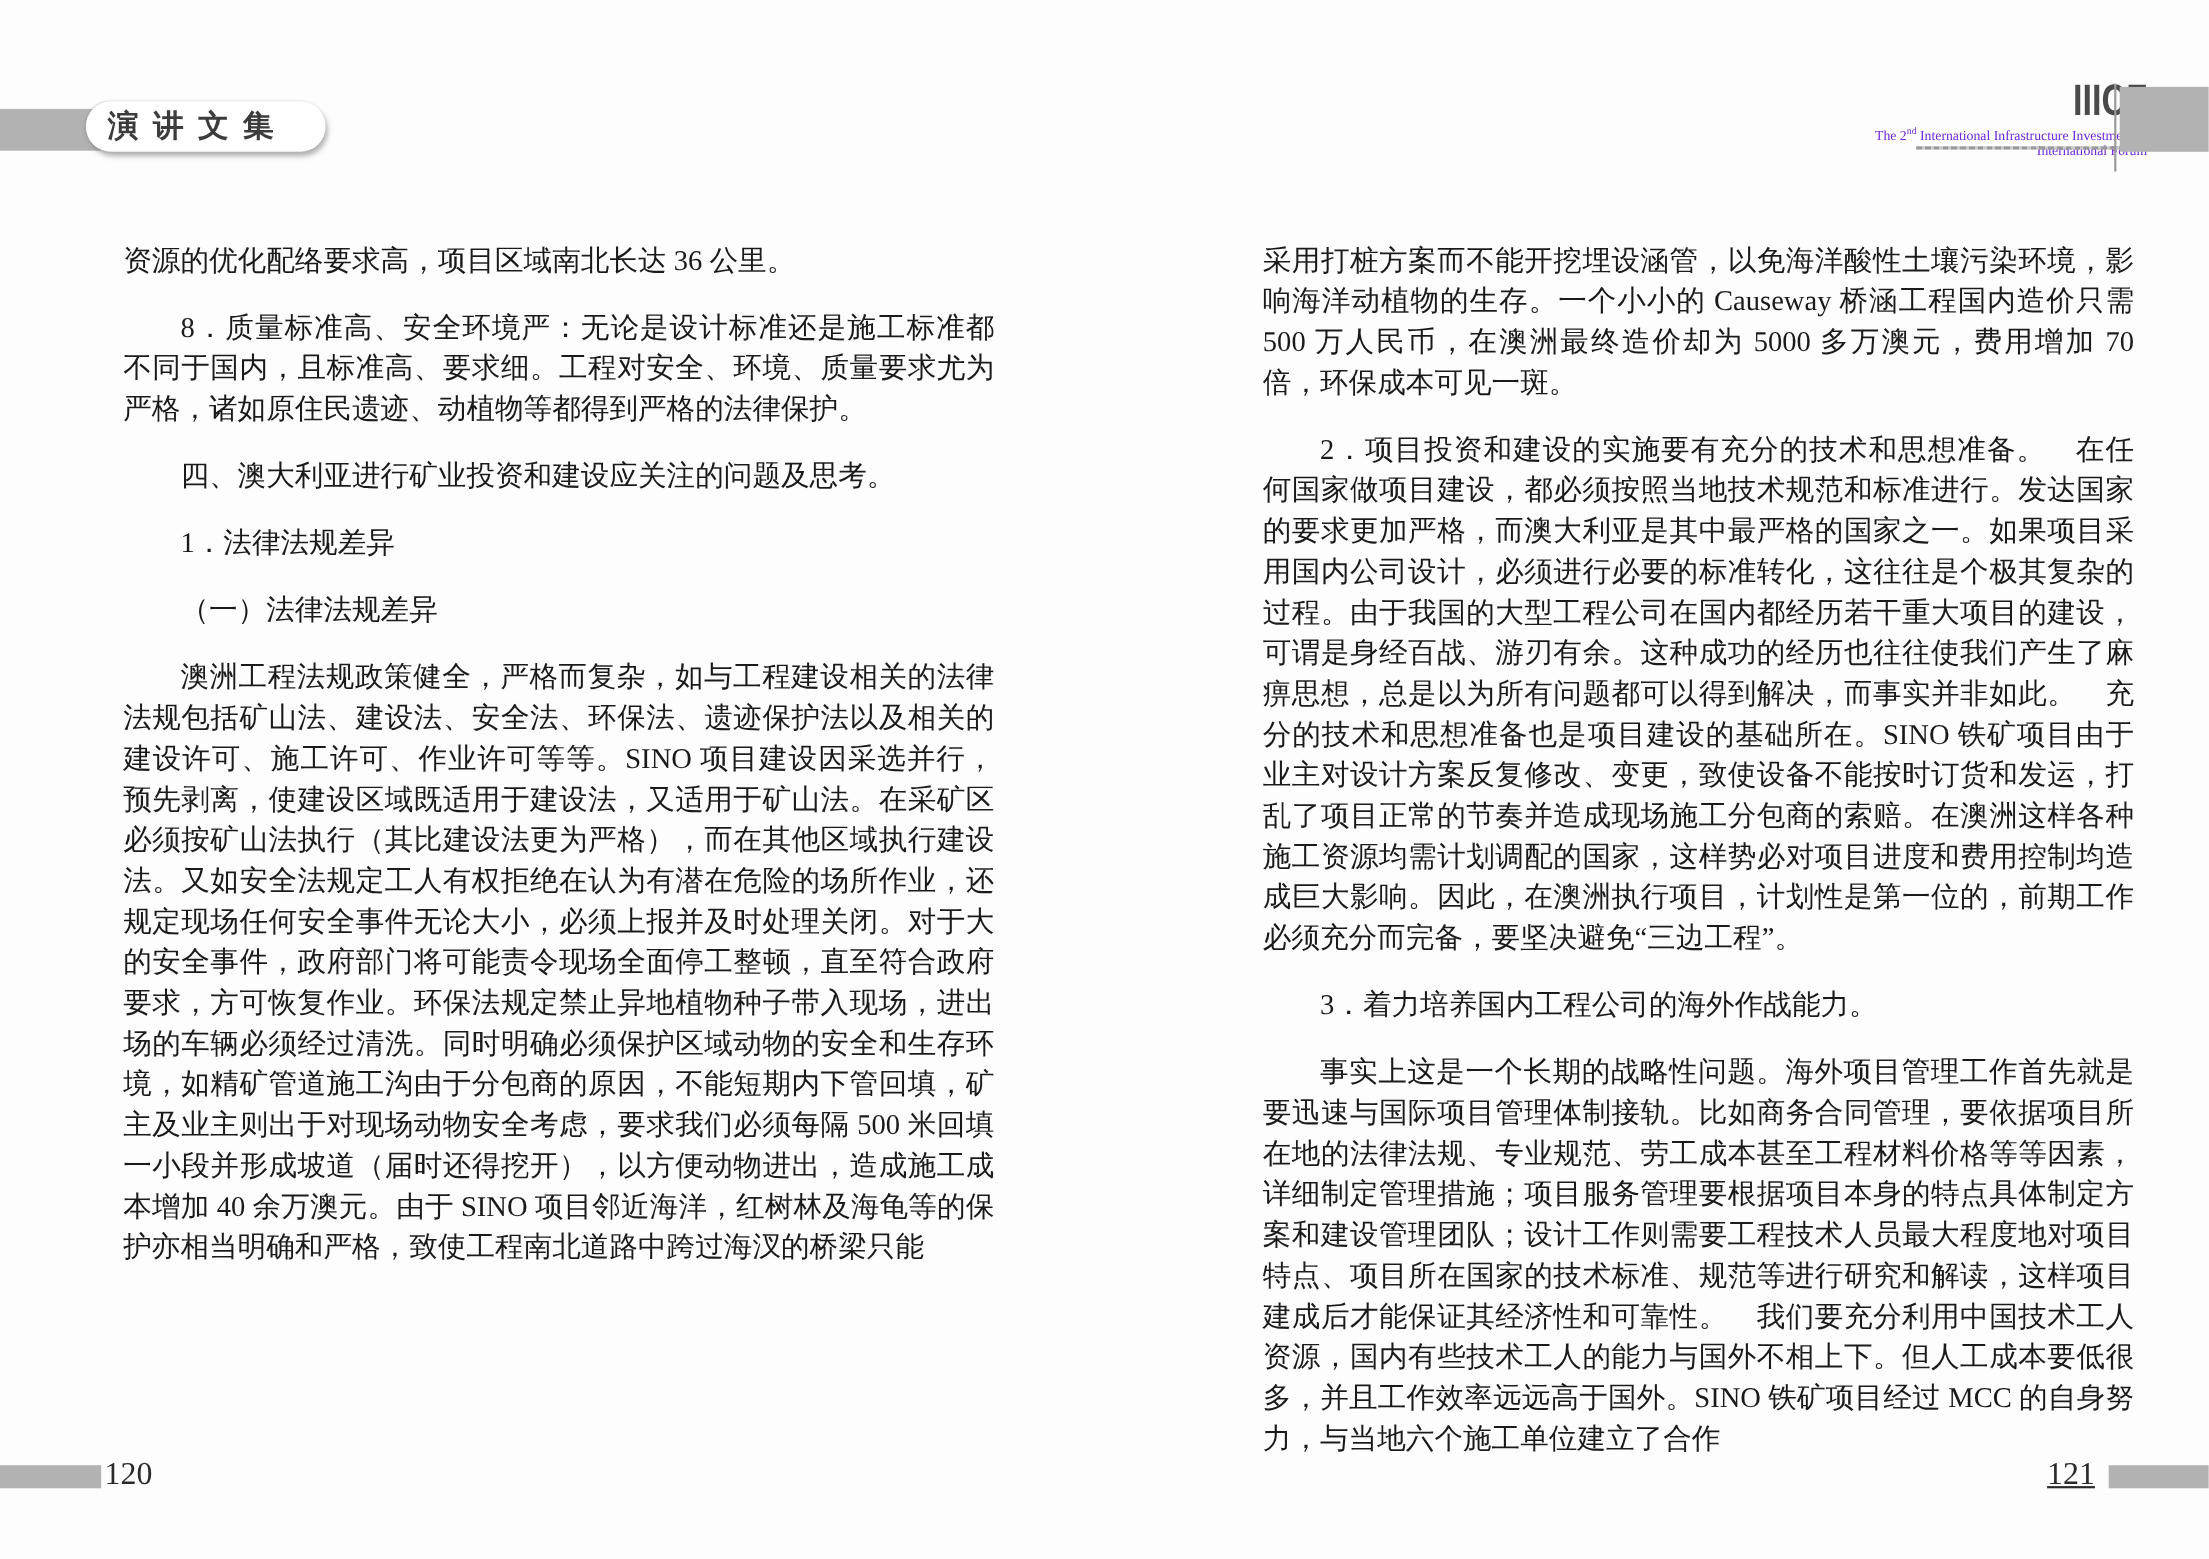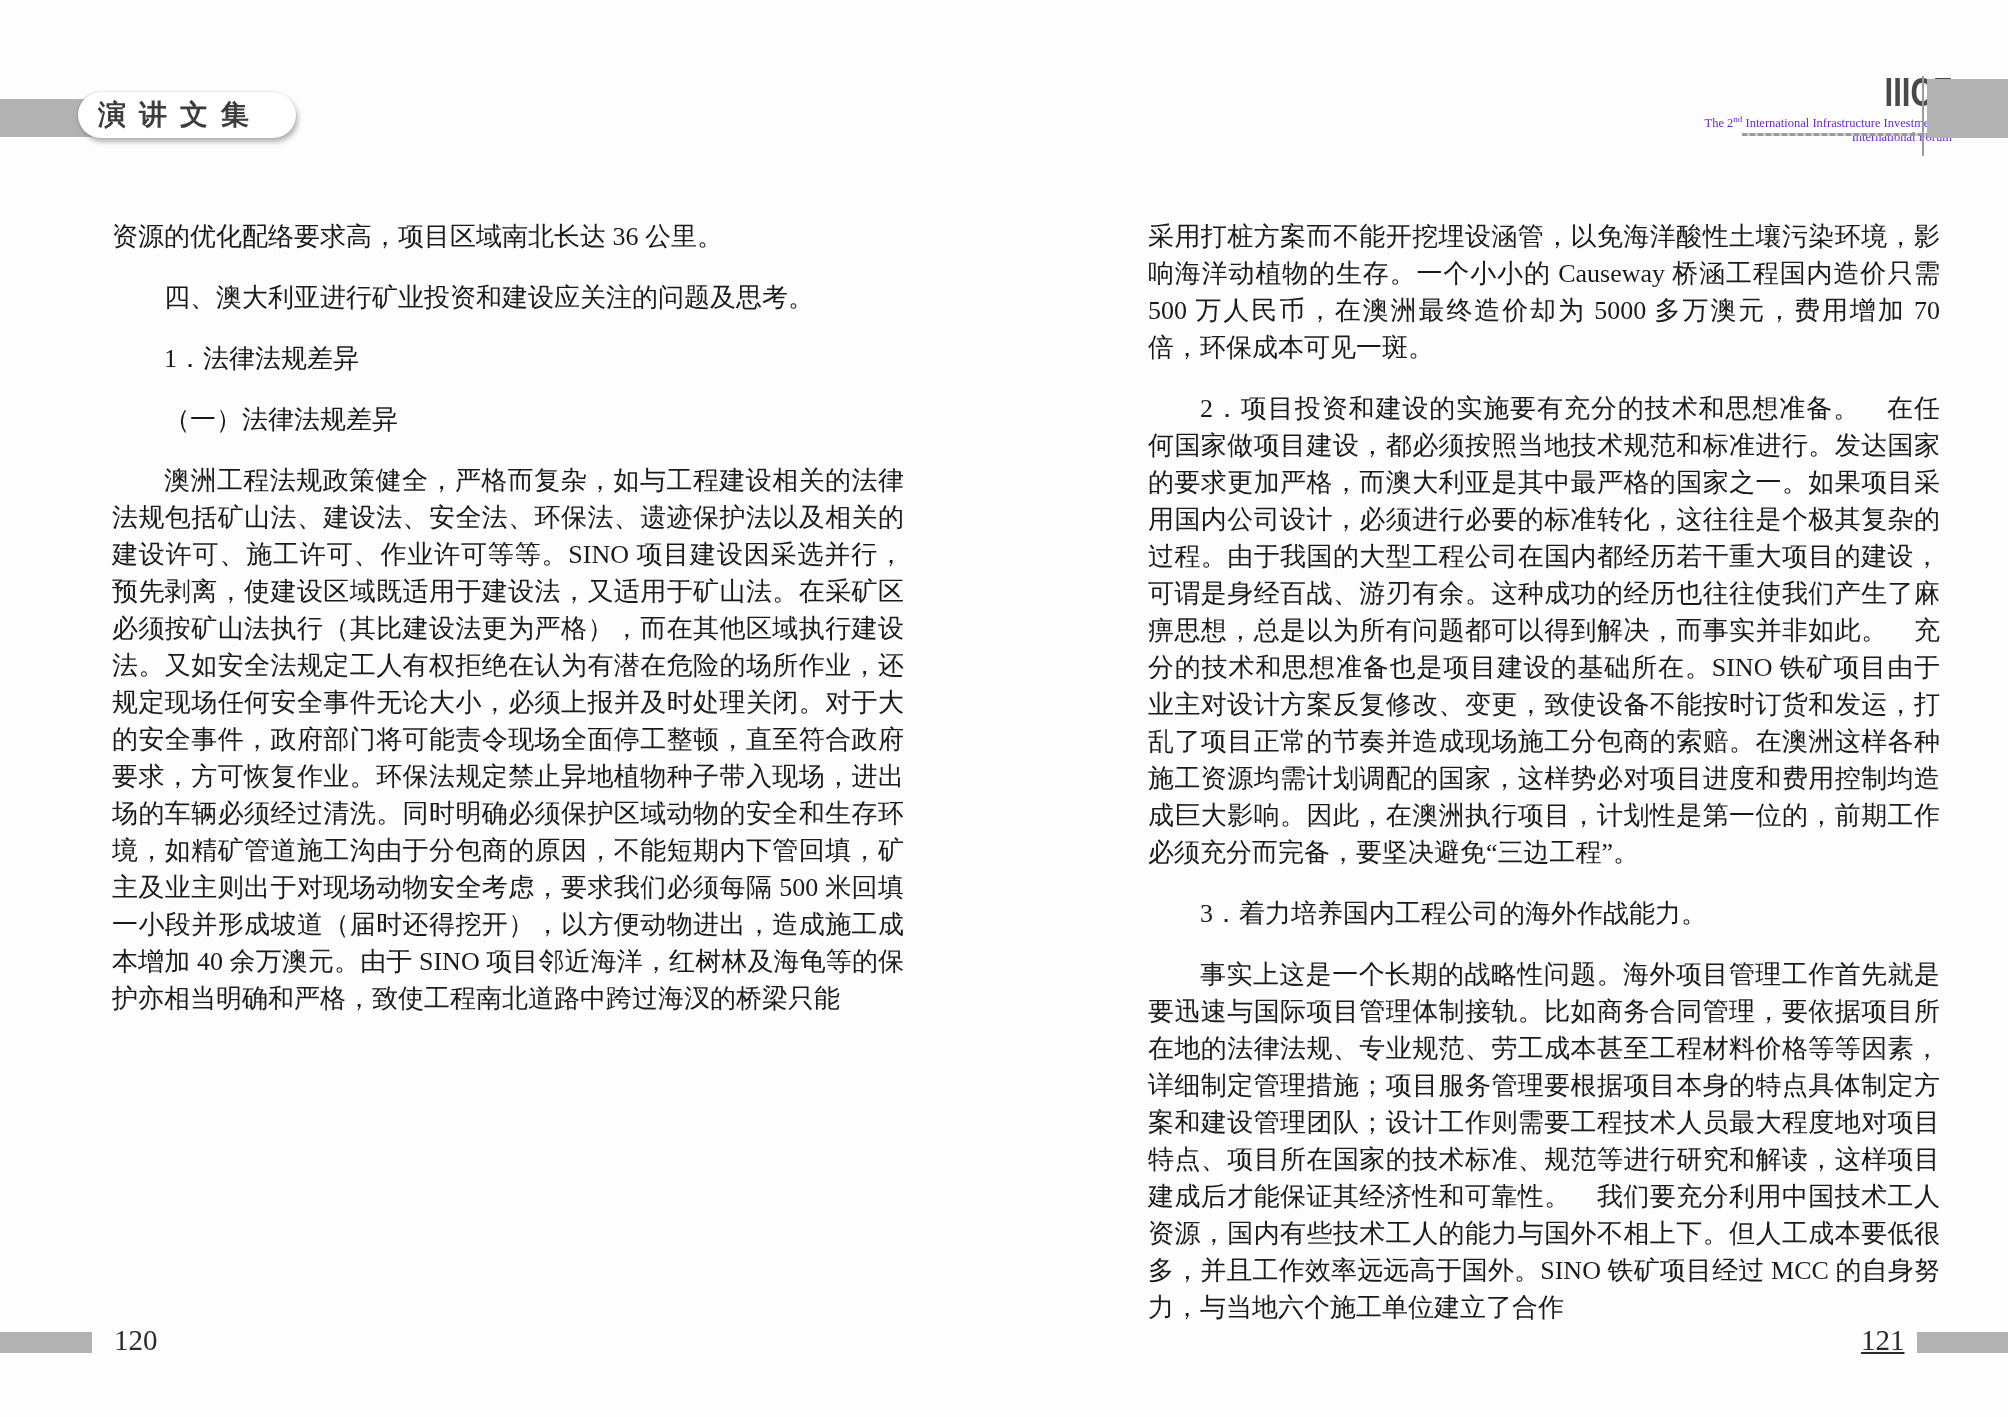--- a/index.html
+++ b/index.html
@@ -66,21 +66,21 @@
   
   .ftr-bar-left{
     position:absolute;left:0;top:1332px;width:92px;height:21px;background:#b2b2b2;
   }
   .ftr-bar-right{
     position:absolute;left:1917px;top:1332px;width:91px;height:21px;background:#b2b2b2;
   }
   .pageno{
     position:absolute;top:1324px;font-size:29px;color:#2a2a2a;
   }
-  .pageno-left{left:114px;}
+  .pageno-left{left:95px;}
   .pageno-right{left:1861px;text-decoration:underline;}
 </style>
 </head>
 <body>
 
 <div class="page">
 
   <div class="hdr-left-bar"></div>
   <div class="title-pill">
     <span>演讲文集</span>
@@ -92,20 +92,21 @@
       <span>The 2</span><sup>nd</sup><span> International Infrastructure Investment &amp;</span><br>
       <span>International Forum</span>
     </div>
   </div>
   <div class="hdr-rule"></div>
   <div class="hdr-vrule"></div>
   <div class="hdr-right-block"></div>
 
   <div class="col col-left">
     <p>资源的优化配络要求高，项目区域南北长达 36 公里。</p>
+    <p class="indent">8．质量标准高、安全环境严：无论是设计标准还是施工标准都不同于国内，且标准高、要求细。工程对安全、环境、质量要求尤为严格，诸如原住民遗迹、动植物等都得到严格的法律保护。</p>
     <p class="indent">四、澳大利亚进行矿业投资和建设应关注的问题及思考。</p>
     <p class="indent">1．法律法规差异</p>
     <p class="indent">（一）法律法规差异</p>
     <p class="indent">澳洲工程法规政策健全，严格而复杂，如与工程建设相关的法律法规包括矿山法、建设法、安全法、环保法、遗迹保护法以及相关的建设许可、施工许可、作业许可等等。SINO 项目建设因采选并行，预先剥离，使建设区域既适用于建设法，又适用于矿山法。在采矿区必须按矿山法执行（其比建设法更为严格），而在其他区域执行建设法。又如安全法规定工人有权拒绝在认为有潜在危险的场所作业，还规定现场任何安全事件无论大小，必须上报并及时处理关闭。对于大的安全事件，政府部门将可能责令现场全面停工整顿，直至符合政府要求，方可恢复作业。环保法规定禁止异地植物种子带入现场，进出场的车辆必须经过清洗。同时明确必须保护区域动物的安全和生存环境，如精矿管道施工沟由于分包商的原因，不能短期内下管回填，矿主及业主则出于对现场动物安全考虑，要求我们必须每隔 500 米回填一小段并形成坡道（届时还得挖开），以方便动物进出，造成施工成本增加 40 余万澳元。由于 SINO 项目邻近海洋，红树林及海龟等的保护亦相当明确和严格，致使工程南北道路中跨过海汊的桥梁只能</p>
   </div>
 
   <div class="col col-right">
     <p>采用打桩方案而不能开挖埋设涵管，以免海洋酸性土壤污染环境，影响海洋动植物的生存。一个小小的 Causeway 桥涵工程国内造价只需 500 万人民币，在澳洲最终造价却为 5000 多万澳元，费用增加 70 倍，环保成本可见一斑。</p>
     <p class="indent">2．项目投资和建设的实施要有充分的技术和思想准备。　在任何国家做项目建设，都必须按照当地技术规范和标准进行。发达国家的要求更加严格，而澳大利亚是其中最严格的国家之一。如果项目采用国内公司设计，必须进行必要的标准转化，这往往是个极其复杂的过程。由于我国的大型工程公司在国内都经历若干重大项目的建设，可谓是身经百战、游刃有余。这种成功的经历也往往使我们产生了麻痹思想，总是以为所有问题都可以得到解决，而事实并非如此。　充分的技术和思想准备也是项目建设的基础所在。SINO 铁矿项目由于业主对设计方案反复修改、变更，致使设备不能按时订货和发运，打乱了项目正常的节奏并造成现场施工分包商的索赔。在澳洲这样各种施工资源均需计划调配的国家，这样势必对项目进度和费用控制均造成巨大影响。因此，在澳洲执行项目，计划性是第一位的，前期工作必须充分而完备，要坚决避免“三边工程”。</p>
     <p class="indent">3．着力培养国内工程公司的海外作战能力。</p>

